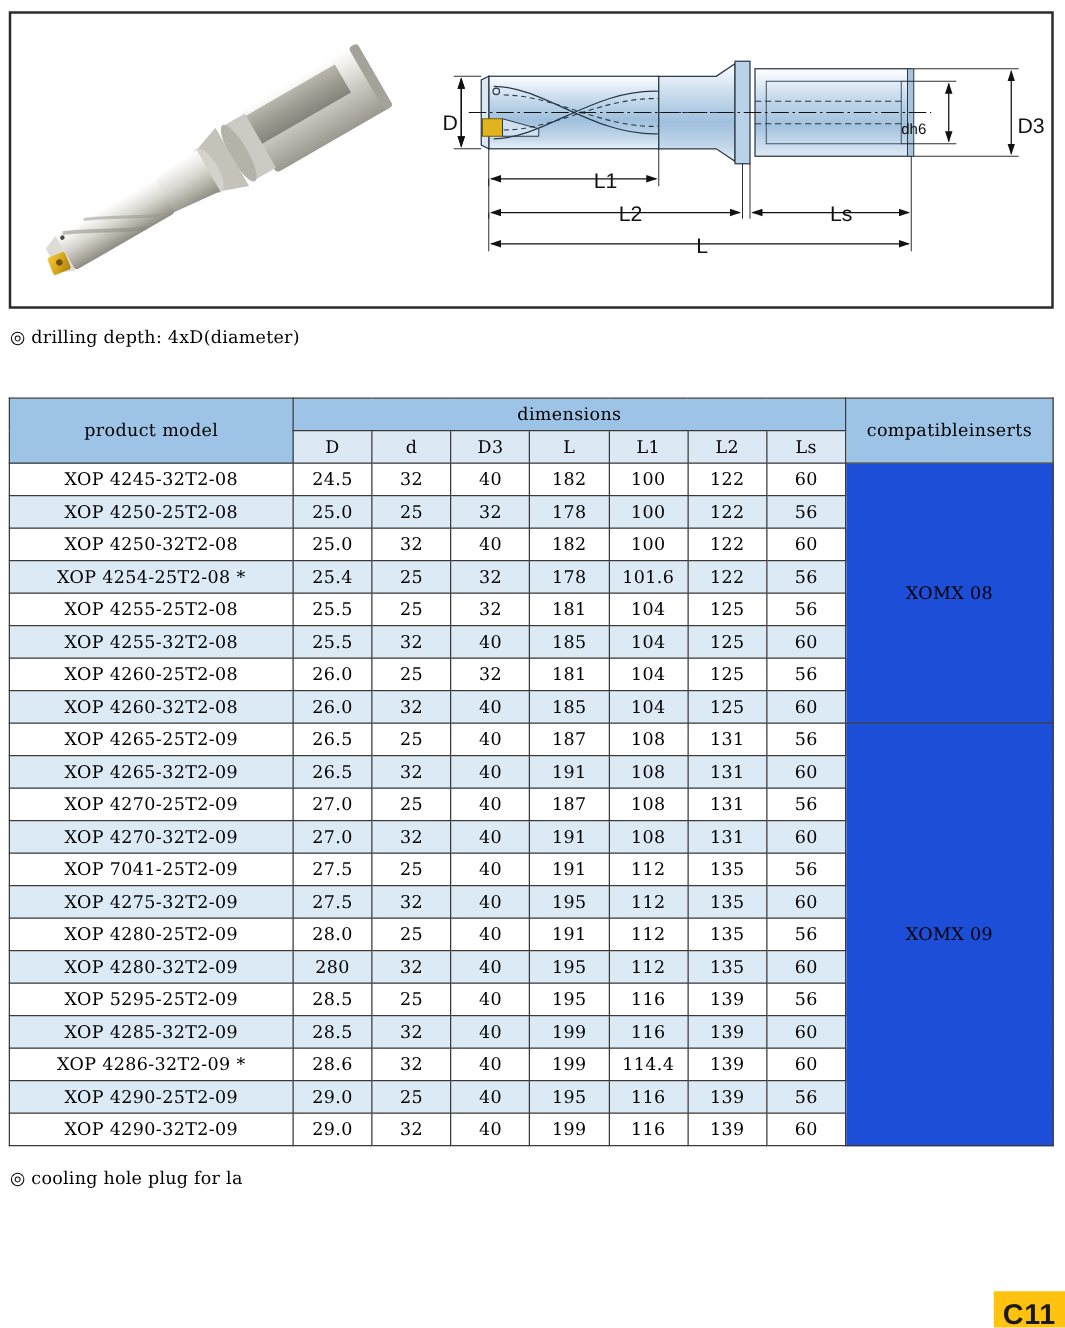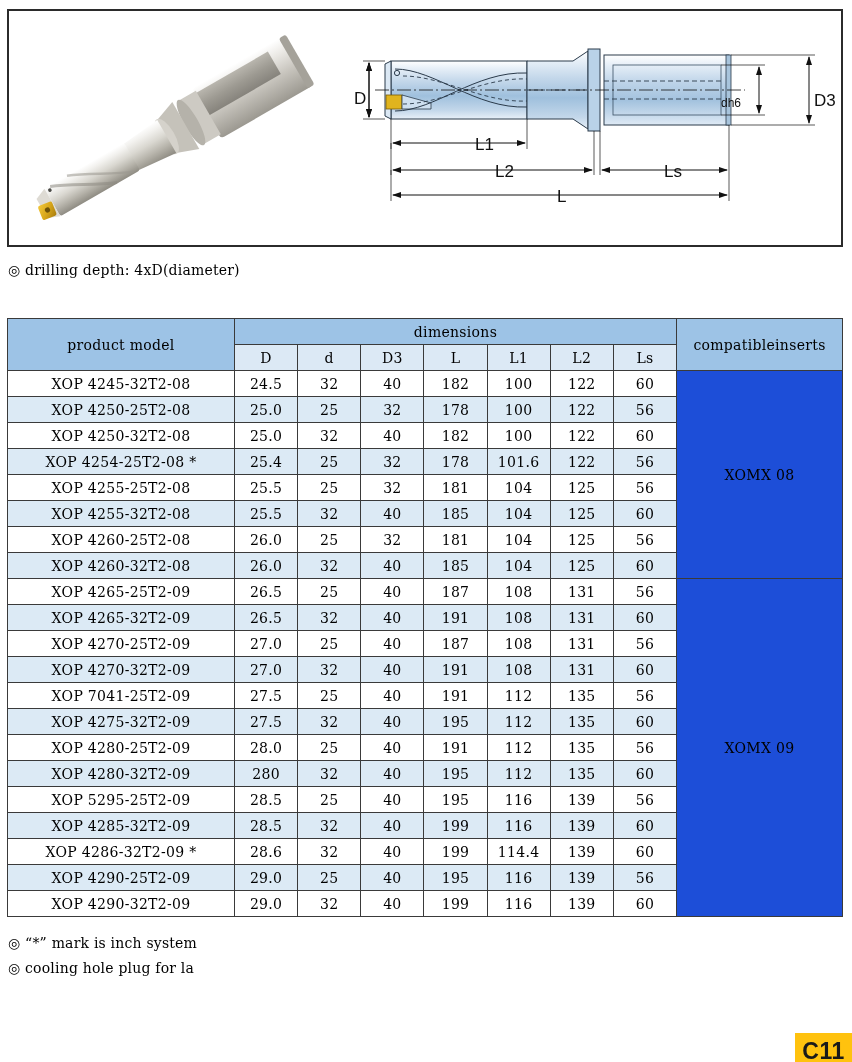--- a/index.html
+++ b/index.html
@@ -517,17 +517,16 @@
         <td>40</td>
         <td>199</td>
         <td>116</td>
         <td>139</td>
         <td>60</td>
       </tr>
     </tbody>
 </table>
 
 <div id="footnotes">
-    <div class="footnote">◎ “*” mark is inch system</div>
     <div class="footnote">◎ cooling hole plug for la</div>
   </div>
 
 <div id="page-badge">C11</div>
 
 </body></html>

